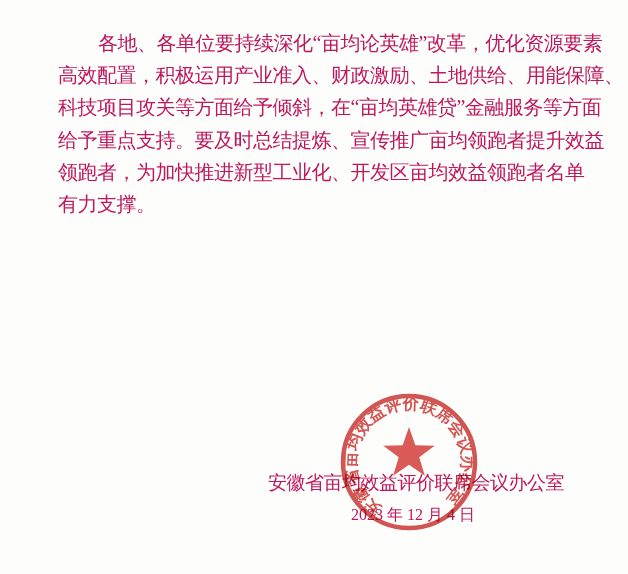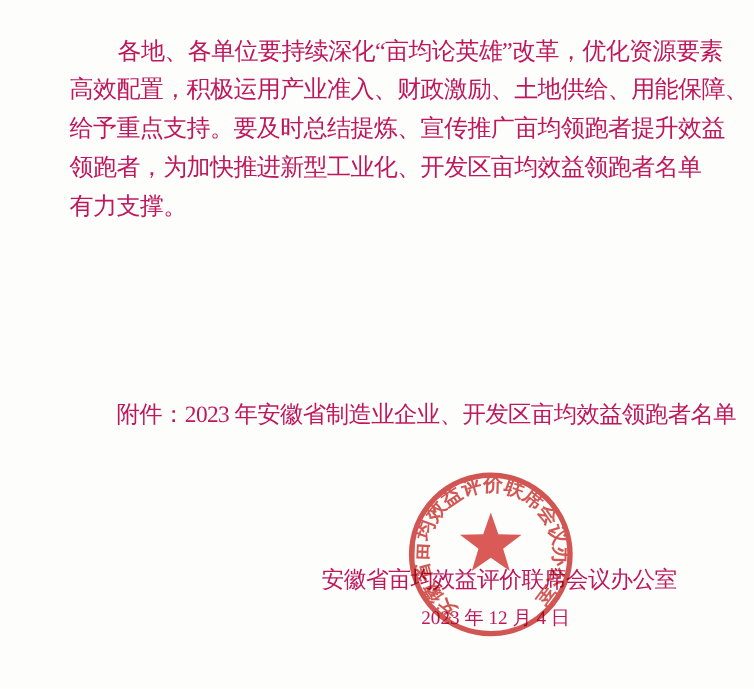--- a/index.html
+++ b/index.html
@@ -72,26 +72,26 @@
   }
 </style>
 </head>
 <body>
 
 <div class="page">
 
   <div class="body-text">
     <div class="para-line first-line">各地、各单位要持续深化“亩均论英雄”改革，优化资源要素</div>
     <div class="para-line">高效配置，积极运用产业准入、财政激励、土地供给、用能保障、</div>
+    <div class="para-line">科技项目攻关等方面给予倾斜，在“亩均英雄贷”金融服务等方面</div>
     <div class="para-line">给予重点支持。要及时总结提炼、宣传推广亩均领跑者提升效益</div>
     <div class="para-line">领跑者，为加快推进新型工业化、开发区亩均效益领跑者名单</div>
     <div class="para-line last-line">有力支撑。</div>
   </div>
 
-  <div class="attachment">附件：2023 年安徽省制造业企业、开发区亩均效益领跑者名单</div>
 
   <div class="signature">安徽省亩均效益评价联席会议办公室</div>
 
   <div class="date">2023 年 12 月 4 日</div>
 
   <div class="seal">
     <svg viewBox="0 0 142 142" xmlns="http://www.w3.org/2000/svg">
       <circle cx="71" cy="71" r="66" fill="none" stroke="#cc3b37" stroke-width="4.5"></circle>
       <path id="sealTextArc" d="M 44.5 116.9 A 53 53 0 1 1 97.5 116.9" fill="none"></path>
       <text class="seal-ring-text" fill="#cd3c38">

